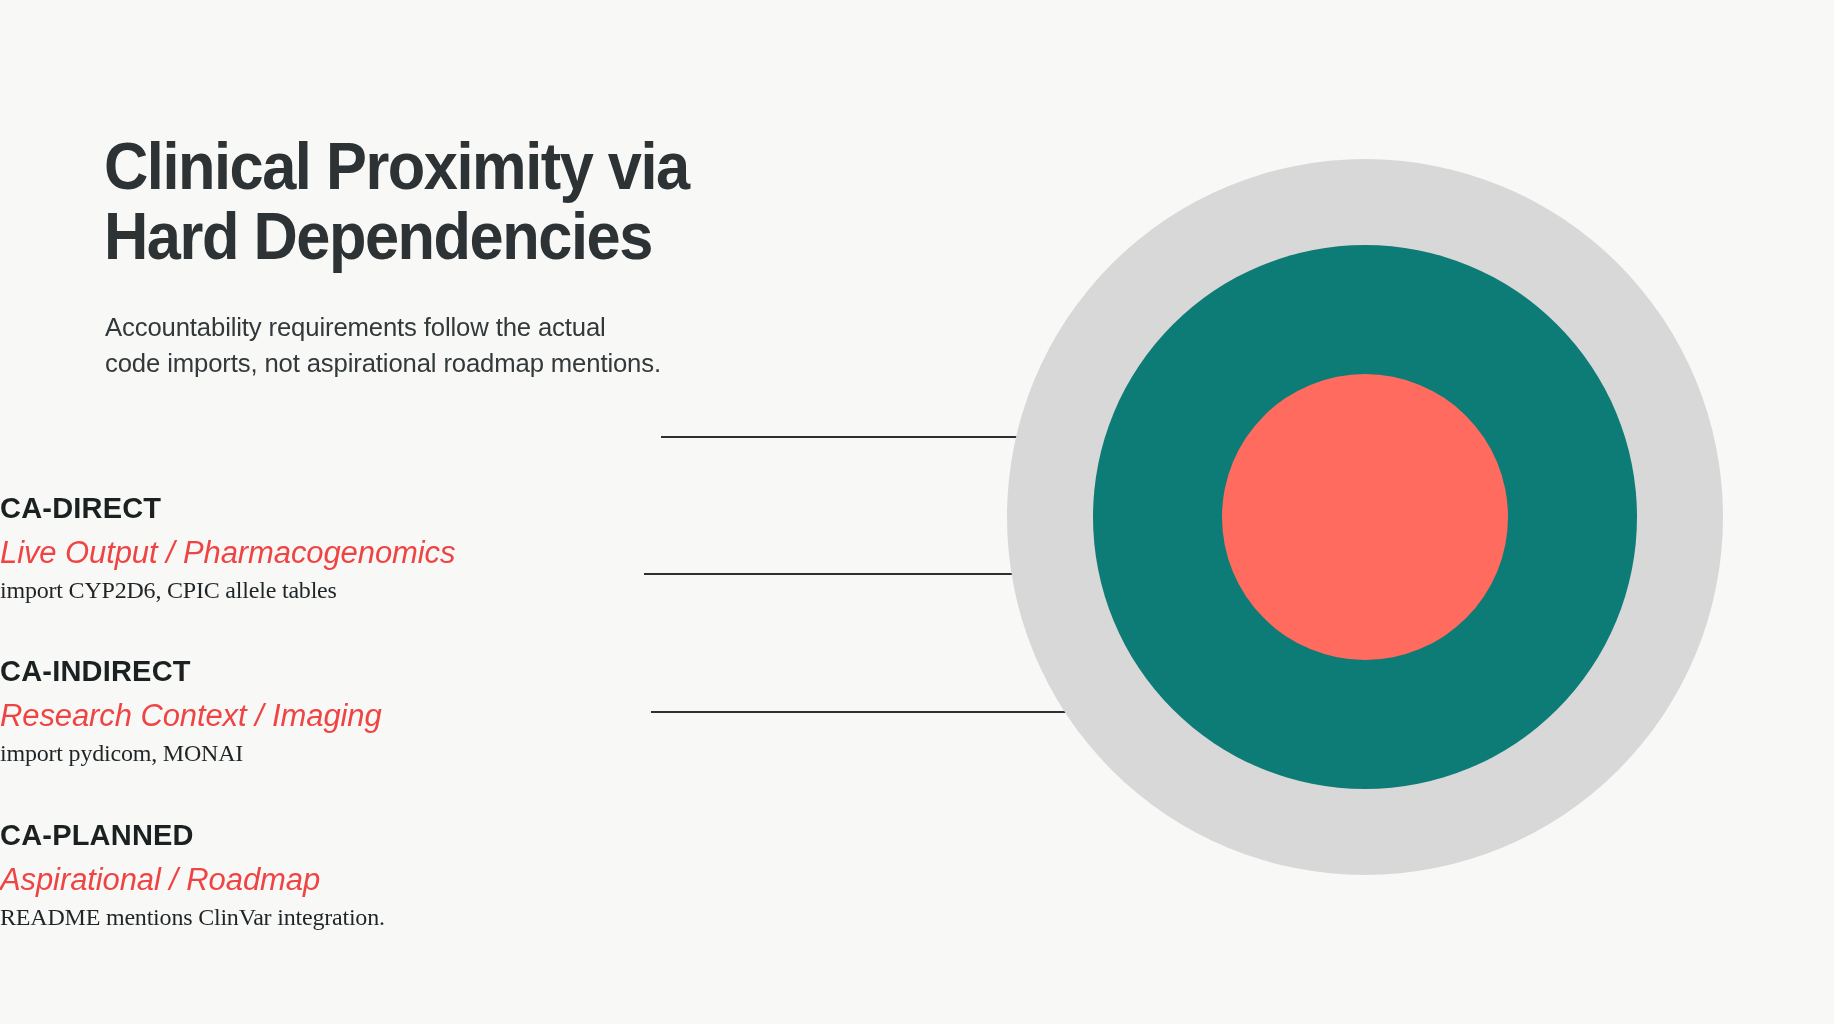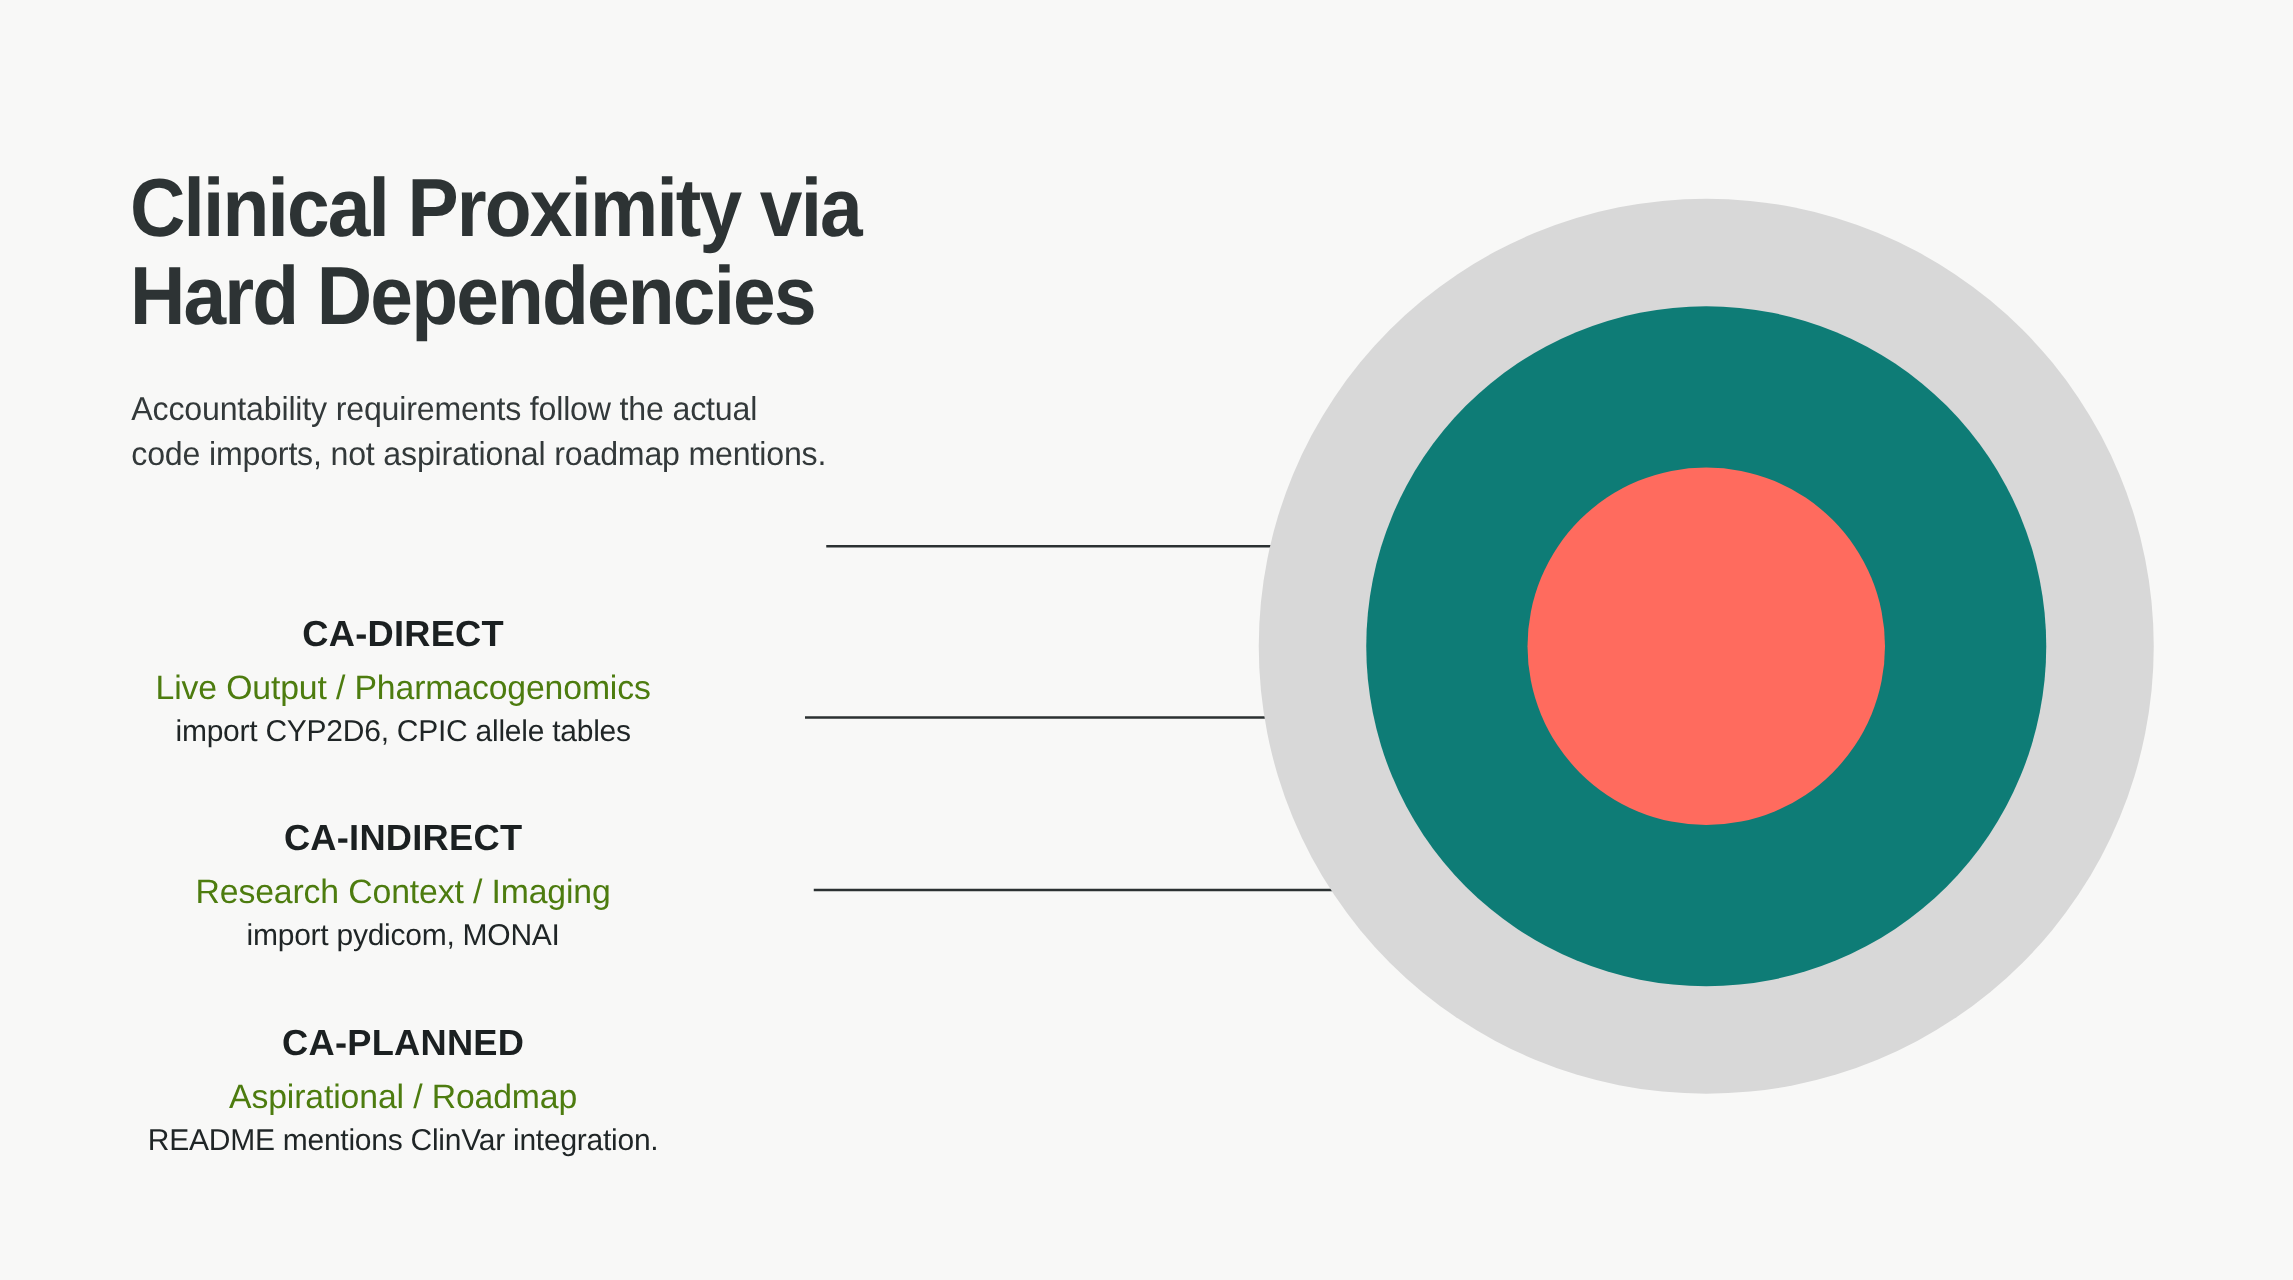--- a/index.html
+++ b/index.html
@@ -58,45 +58,46 @@
     left: 0;
     top: 0;
     width: 760px;
     height: 1024px;
   }
 
   .label-block {
     position: absolute;
     right: 0;
     width: 760px;
-    text-align: center;
+    text-align: left;
     padding-right: 115px;
     box-sizing: border-box;
   }
 
   .label-title {
     font-family: "Liberation Sans", sans-serif;
     font-weight: bold;
     font-size: 29px;
     letter-spacing: 0.2px;
     color: #1b2021;
     line-height: 1.1;
     margin-bottom: 9px;
   }
 
   .label-desc {
-    font-size: 27px;
-    color: #4d7c0f;
+    font-size: 31px;
+    color: #ef4444;
     line-height: 1.22;
     letter-spacing: -0.1px;
     margin-bottom: 4px;
+    font-style: italic;
   }
 
   .label-code {
-    font-family: Liberation Sans, sans-serif;
+    font-family: Liberation Serif, serif;
     font-size: 24px;
     color: #1f2526;
     line-height: 1.22;
     letter-spacing: -0.2px;
   }
 
   .block-direct   { top: 493px; }
   .block-indirect { top: 656px; }
   .block-planned  { top: 820px; }
 

